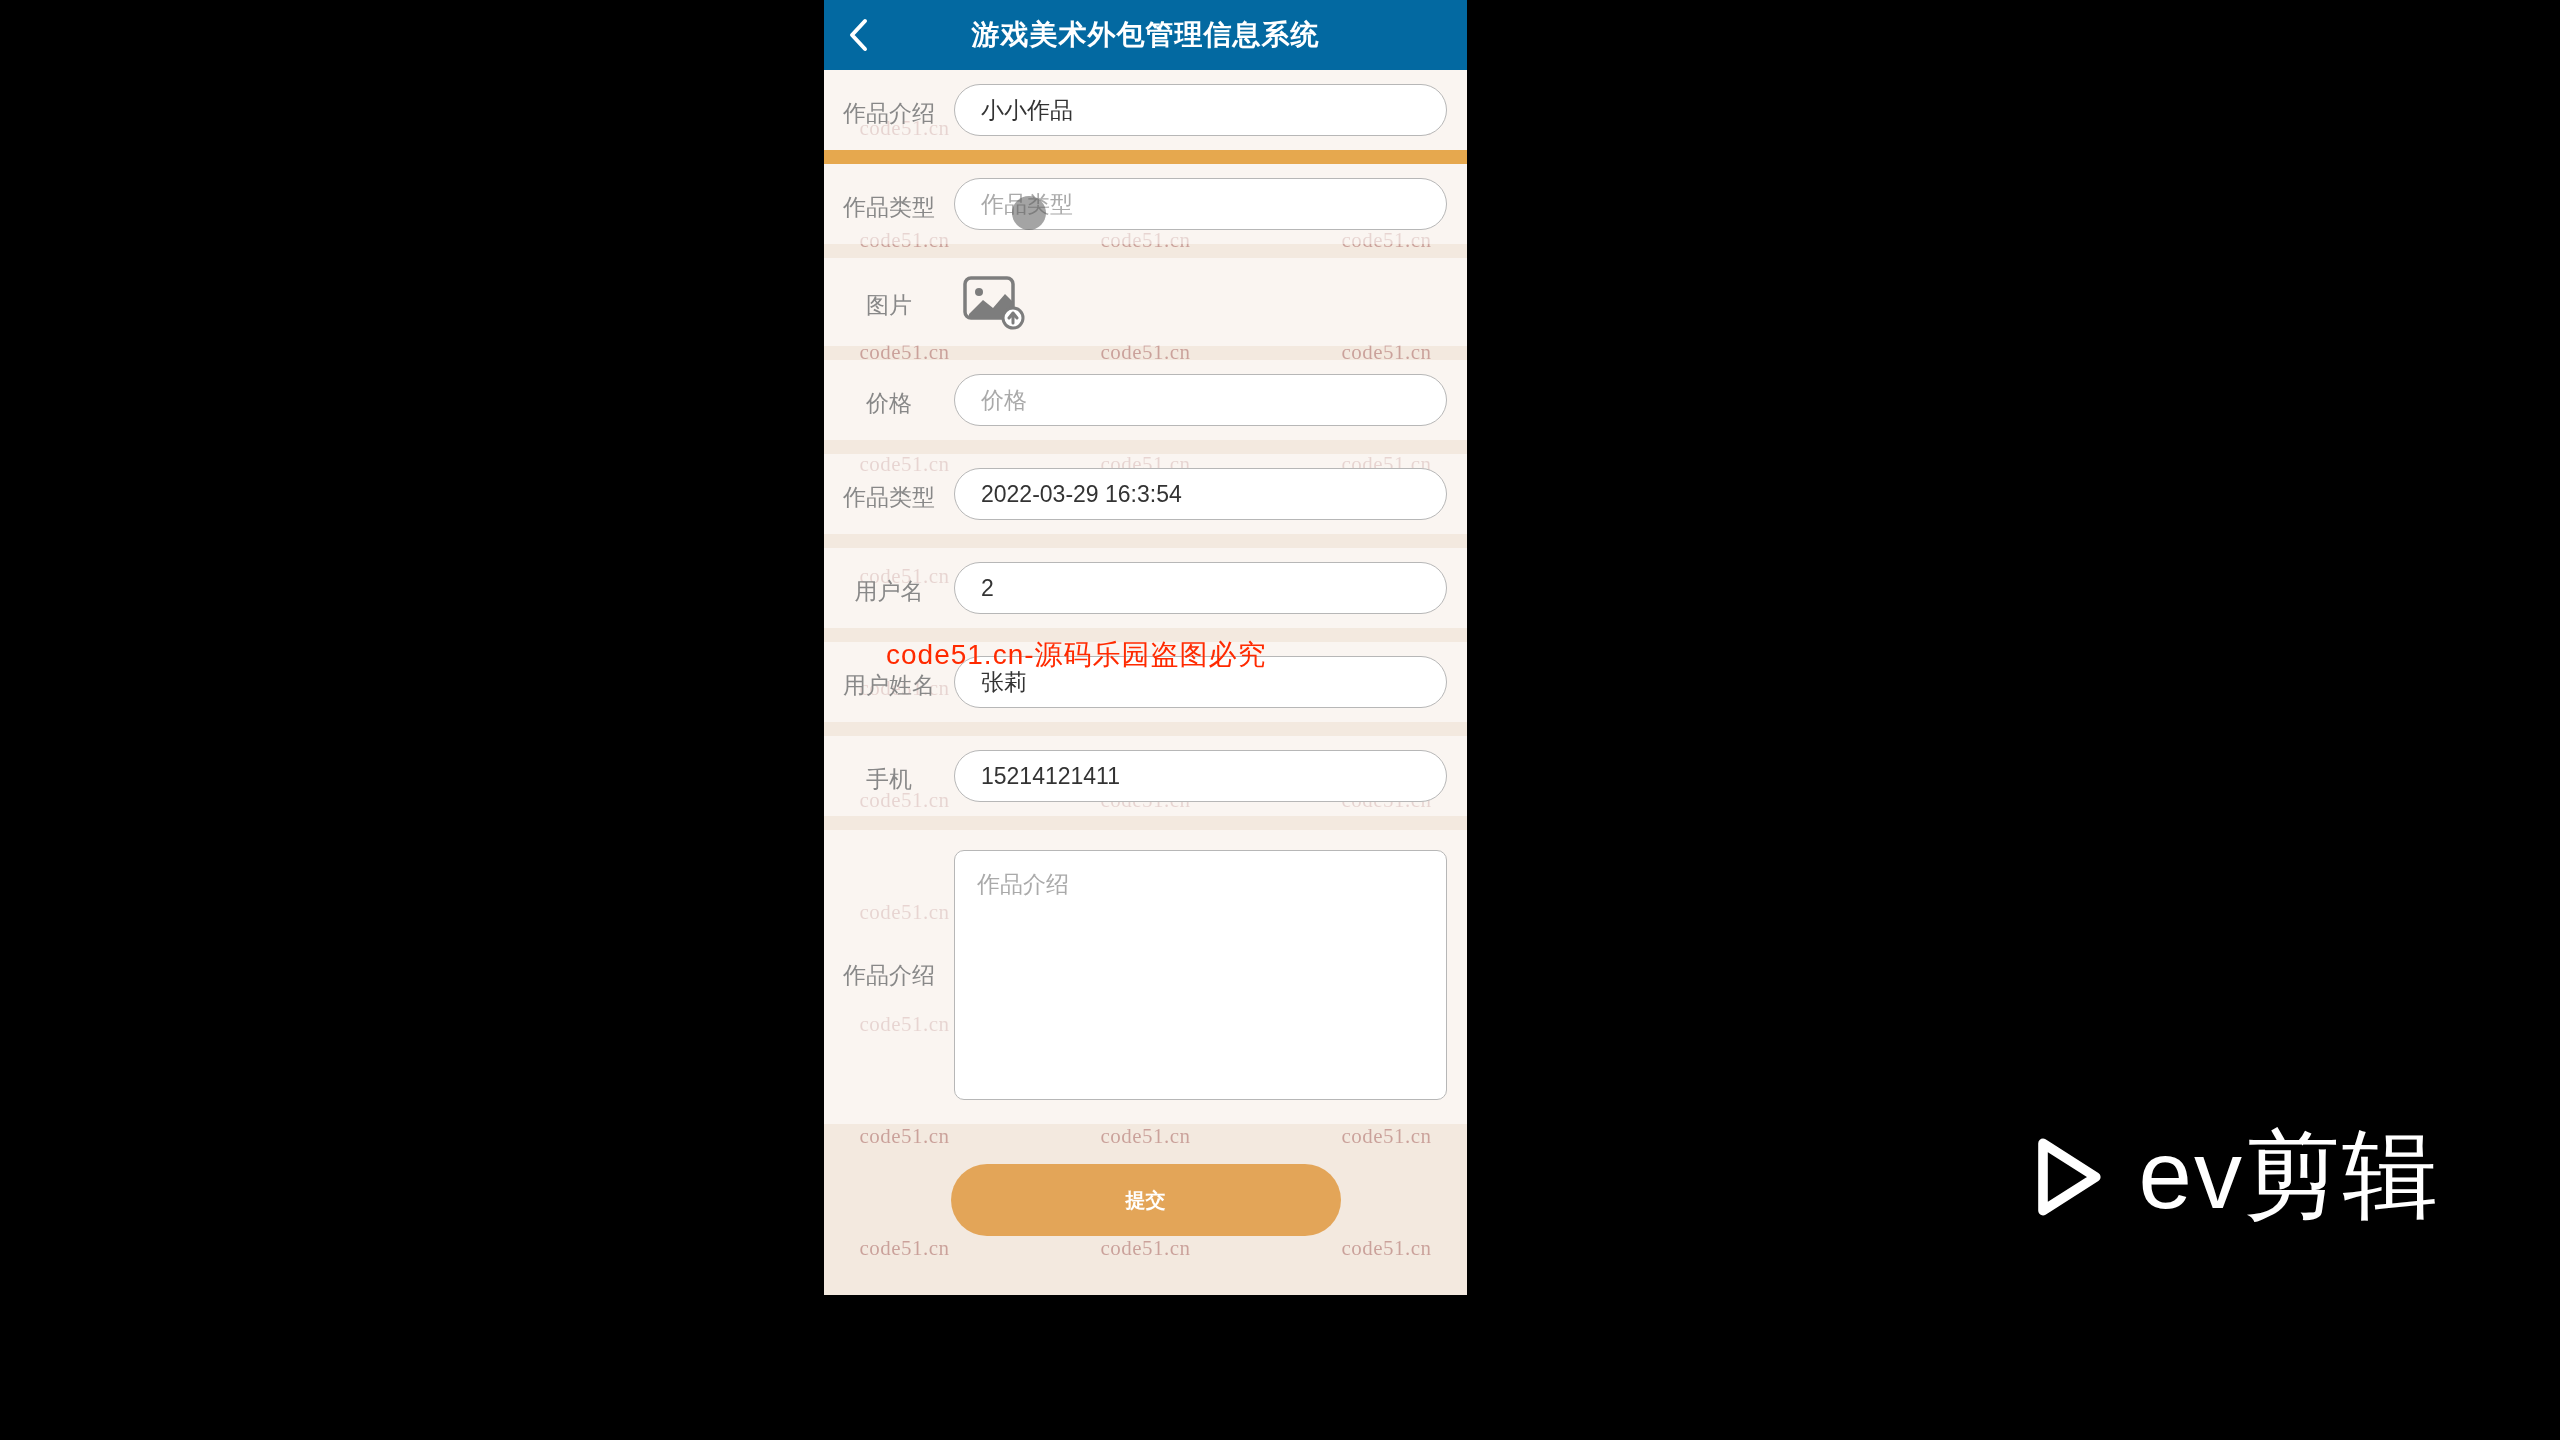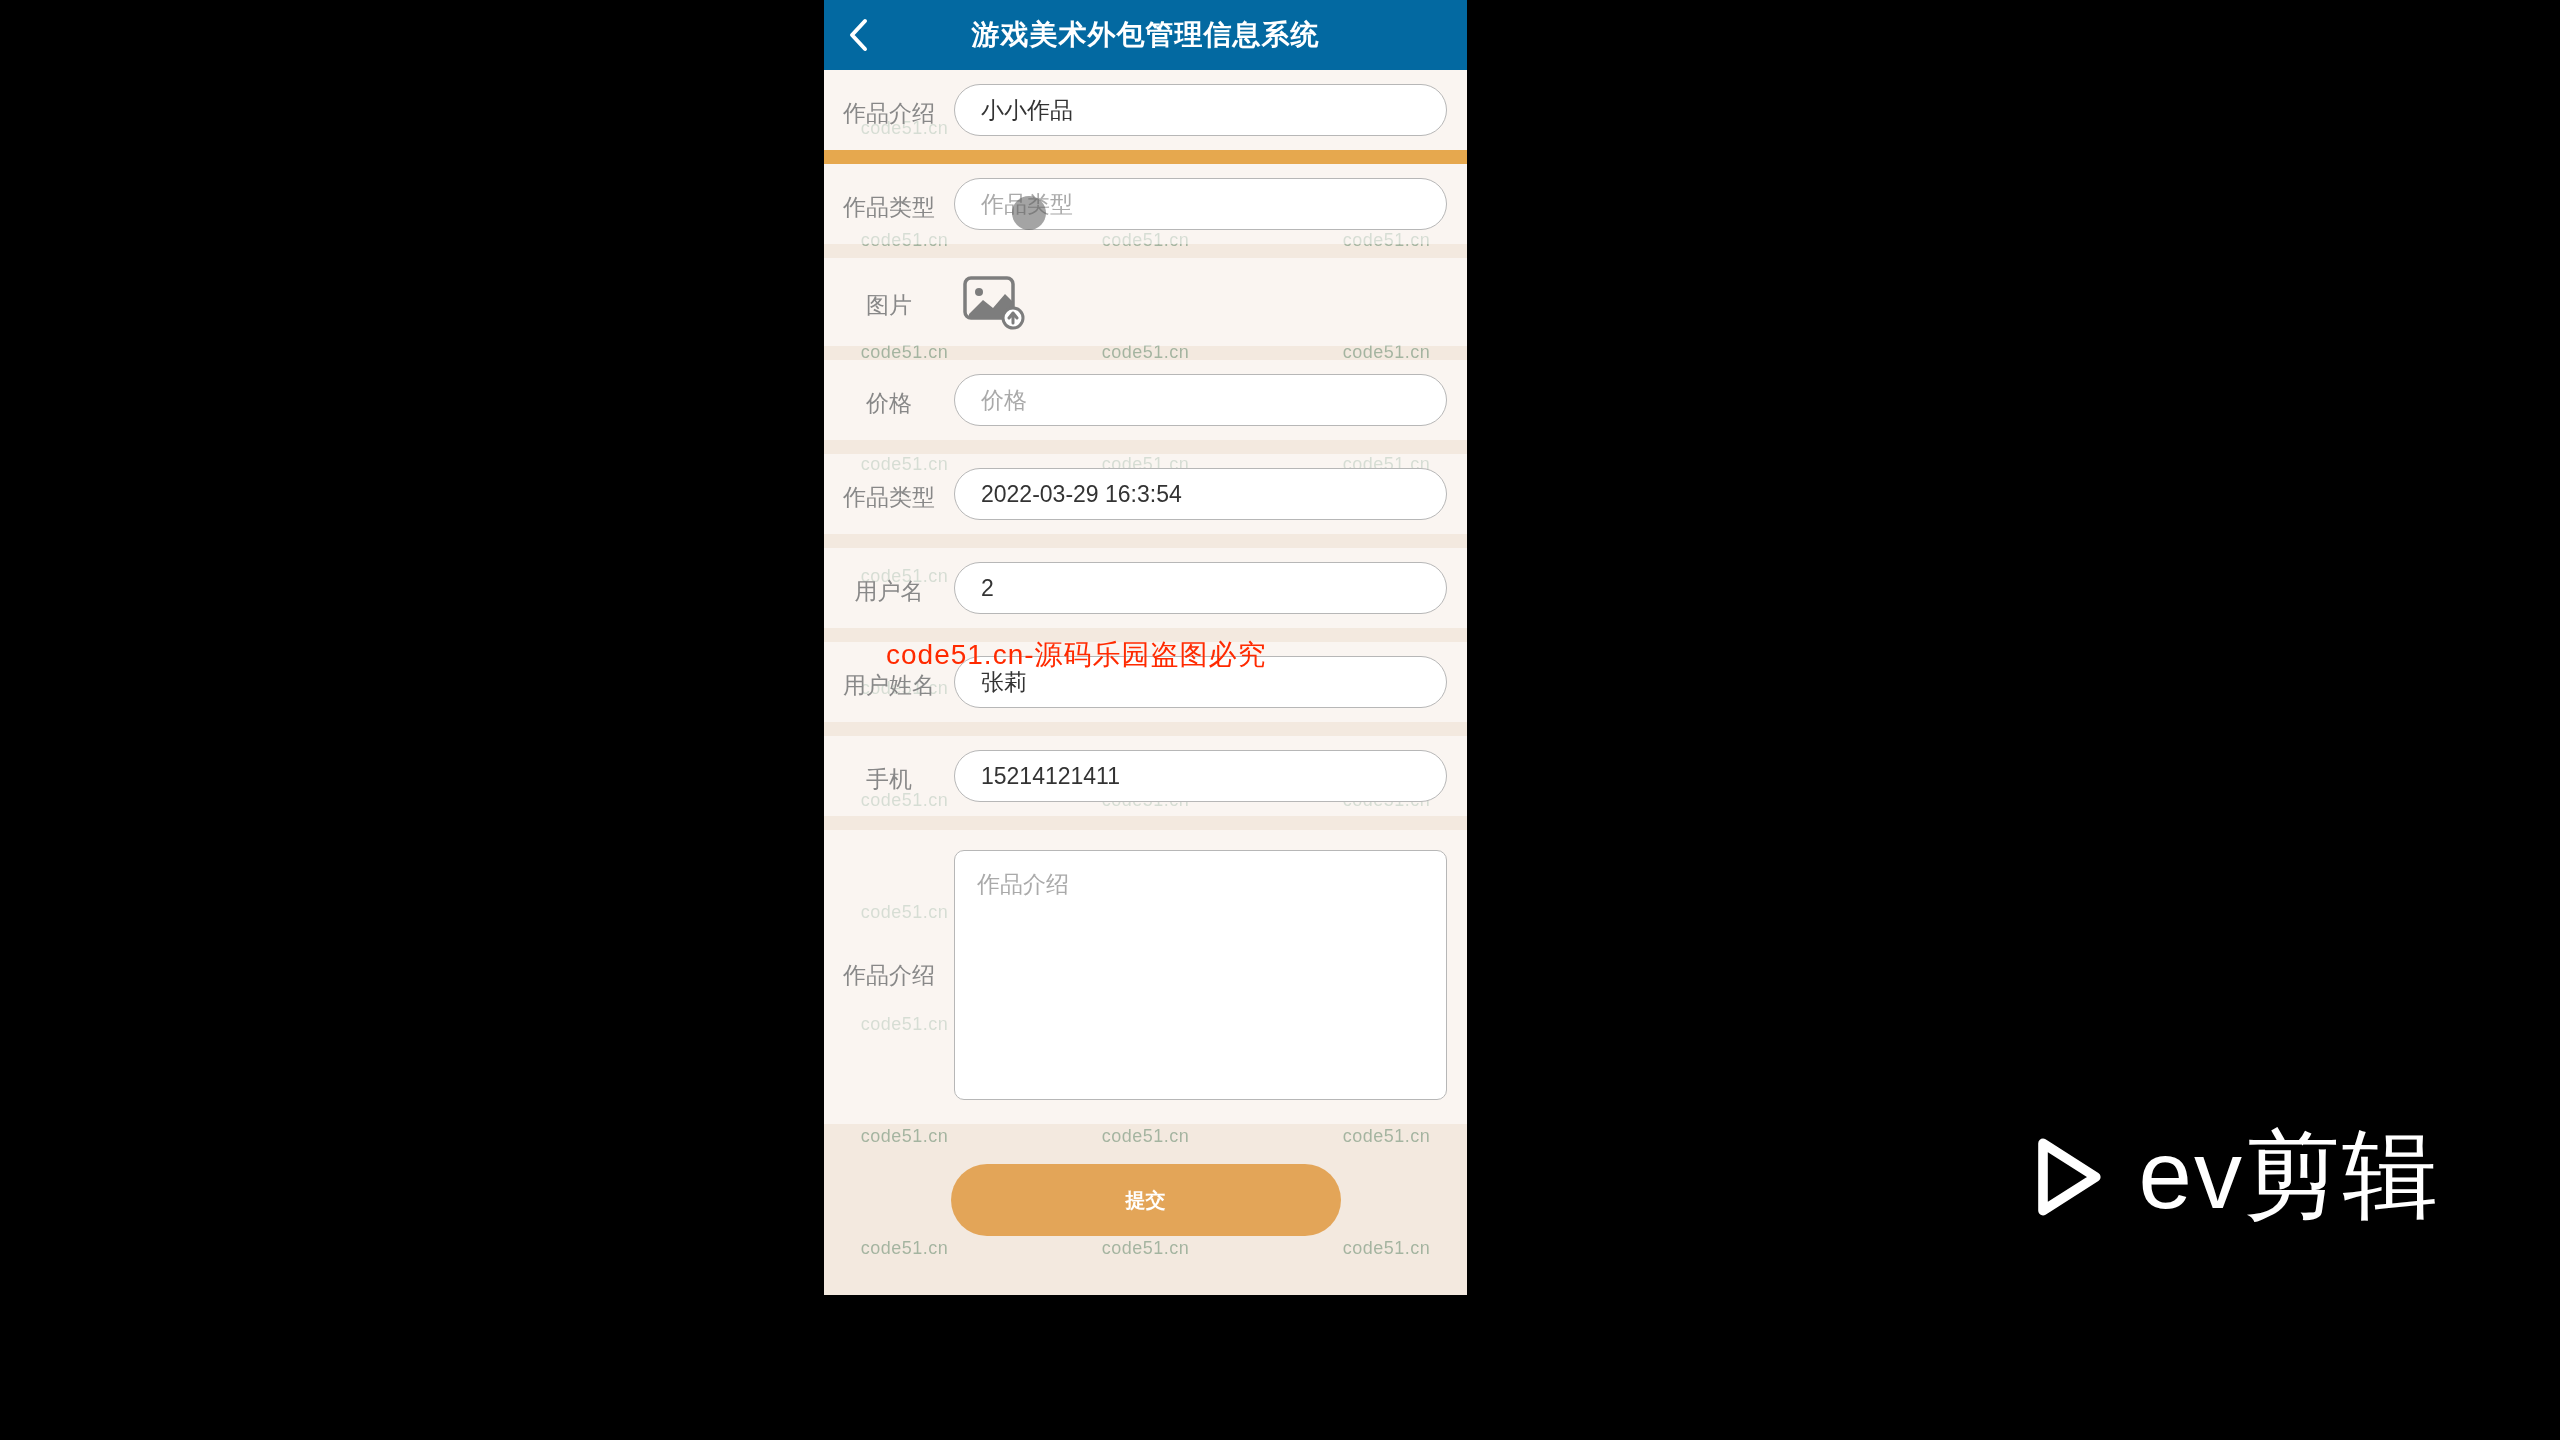--- a/index.html
+++ b/index.html
@@ -33,27 +33,28 @@
 .watermark-layer {
   position: absolute;
   inset: -40px;
   display: grid;
   grid-template-columns: repeat(3, 1fr);
   grid-auto-rows: 112px;
   pointer-events: none;
   z-index: 1;
 }
 .watermark-layer span {
-  color: #14532d;
+  color: #7f1d1d;
   opacity: 0.35;
-  font-size: 18px;
+  font-size: 21px;
   display: flex;
   align-items: center;
   justify-content: center;
   letter-spacing: 0.5px;
+  font-family: Liberation Serif, serif;
 }
 .header {
   position: relative;
   z-index: 2;
   height: 70px;
   background: #0369a1;
   display: flex;
   align-items: center;
   justify-content: center;
 }

